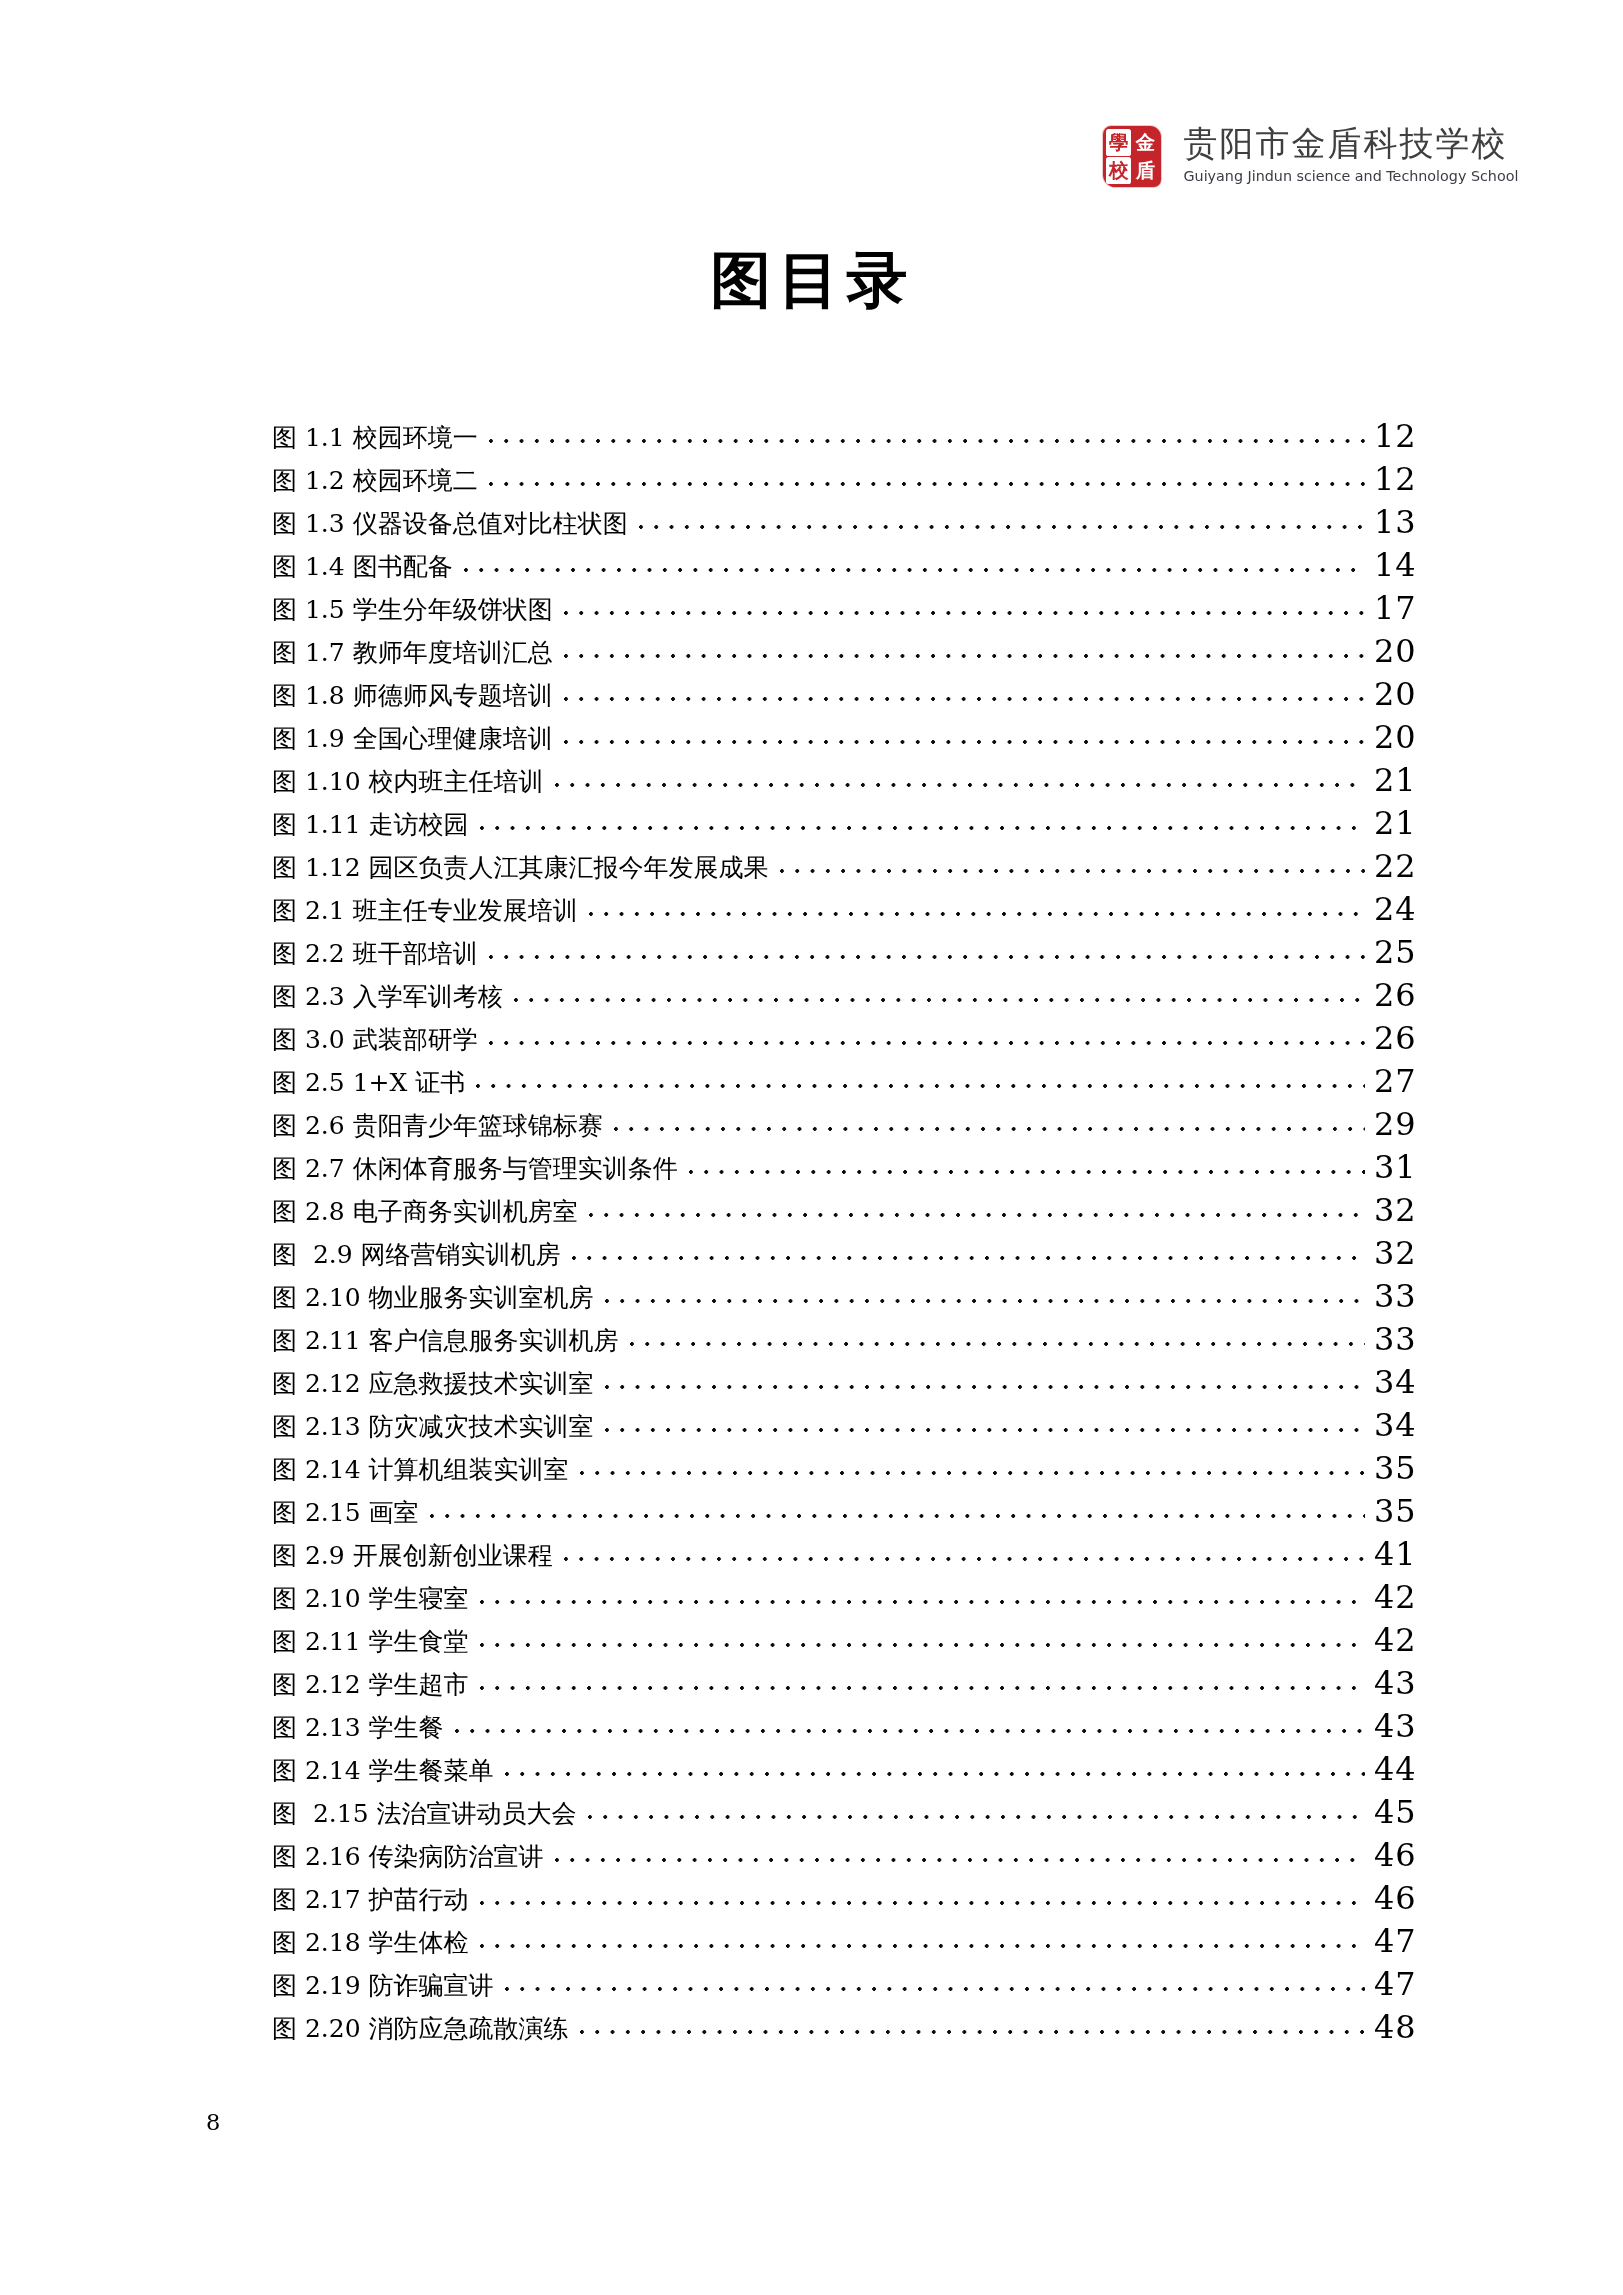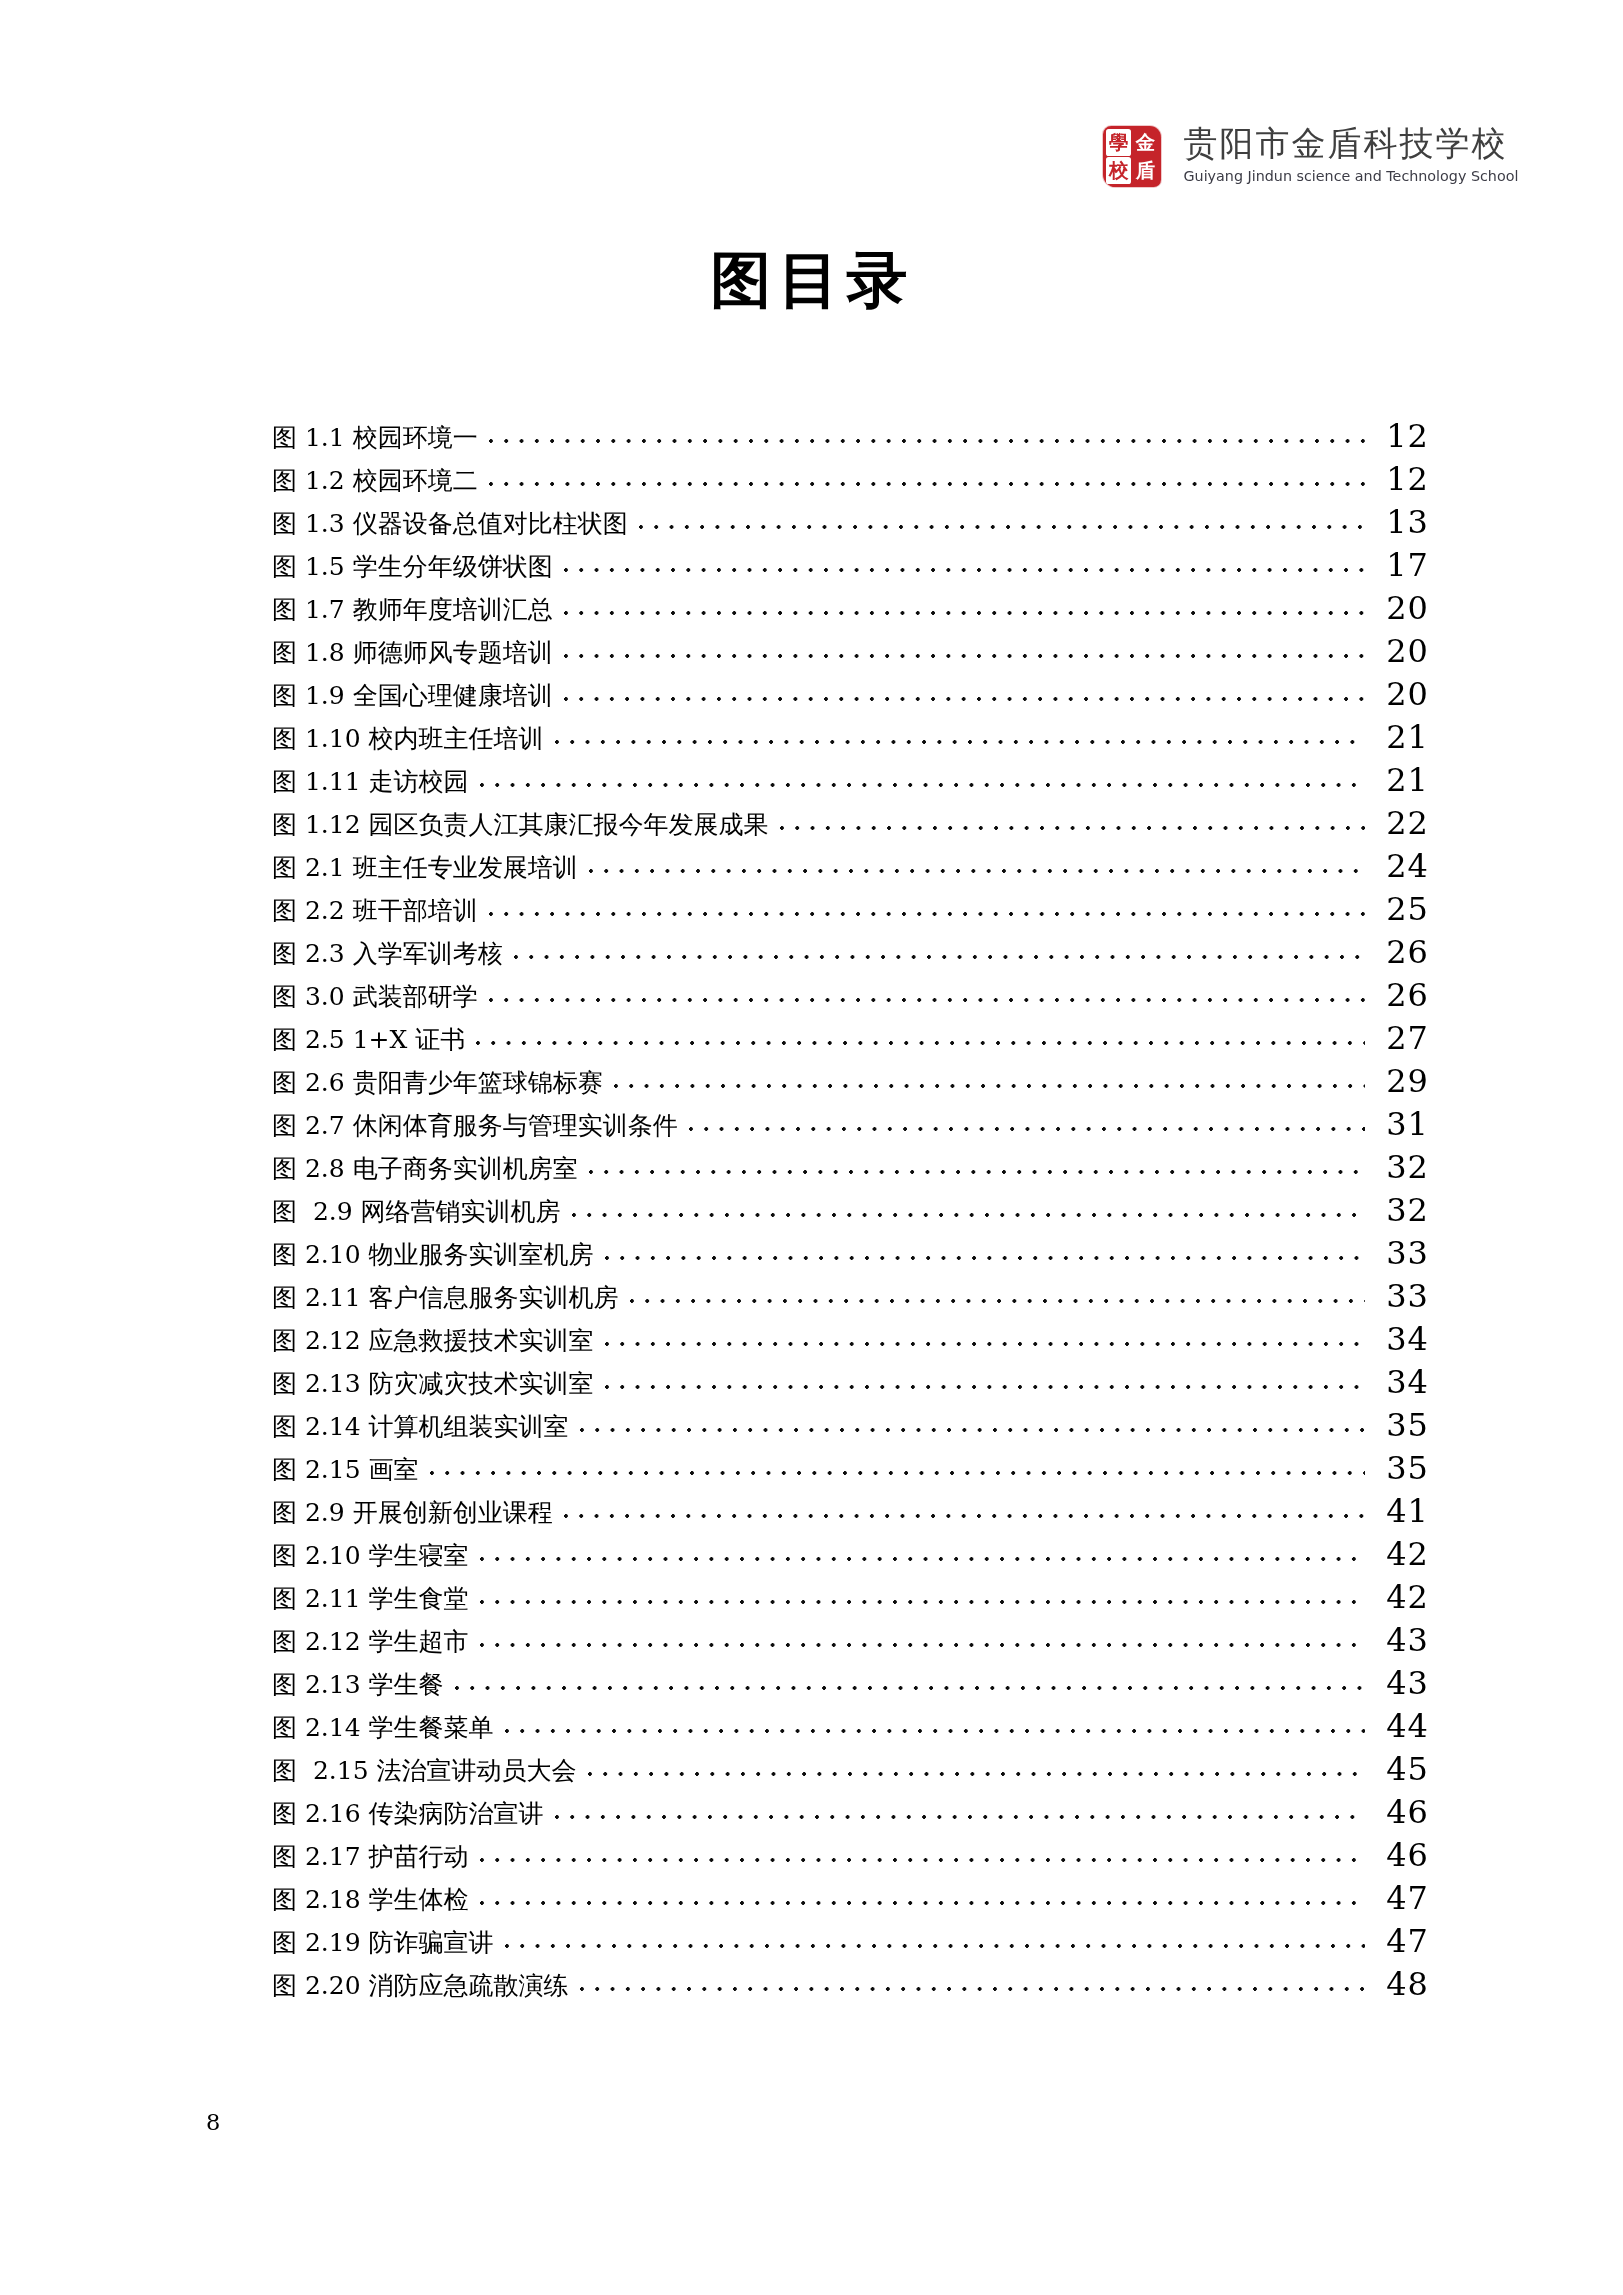--- a/index.html
+++ b/index.html
@@ -43,21 +43,21 @@
 
   
   .toc{position:absolute;left:272px;top:409px;width:1169px;}
   .toc-row{display:flex;align-items:flex-end;height:43px;}
   .toc-label{font-size:25px;line-height:1.12;white-space:pre;}
   .leader{
     flex:1 1 auto;height:4.1px;margin:0 9.2px 8.7px 11.2px;
     background-image:radial-gradient(circle at 2px 2px,#0c0c0c 1.7px,rgba(0,0,0,0) 2.1px);
     background-size:15.3px 4.1px;background-repeat:repeat-x;background-position:left bottom;
   }
-  .toc-page{width:67px;font-size:32px;line-height:1;text-align:center;letter-spacing:1px;}
+  .toc-page{width:67px;font-size:32px;line-height:1;text-align:left;letter-spacing:1px;}
 
   
   .footer{position:absolute;left:206px;top:2111px;font-size:22.5px;line-height:1;}
 </style>
 </head>
 <body>
 
 <div class="page">
 
   <header class="hdr">
@@ -85,20 +85,25 @@
     <span class="toc-label">图 1.2 校园环境二</span>
     <span class="leader"></span>
     <span class="toc-page">12</span>
   </div>
       <div class="toc-row">
     <span class="toc-label">图 1.3 仪器设备总值对比柱状图</span>
     <span class="leader"></span>
     <span class="toc-page">13</span>
   </div>
       <div class="toc-row">
+    <span class="toc-label">图 1.4 图书配备</span>
+    <span class="leader"></span>
+    <span class="toc-page">14</span>
+  </div>
+      <div class="toc-row">
     <span class="toc-label">图 1.5 学生分年级饼状图</span>
     <span class="leader"></span>
     <span class="toc-page">17</span>
   </div>
       <div class="toc-row">
     <span class="toc-label">图 1.7 教师年度培训汇总</span>
     <span class="leader"></span>
     <span class="toc-page">20</span>
   </div>
       <div class="toc-row">

